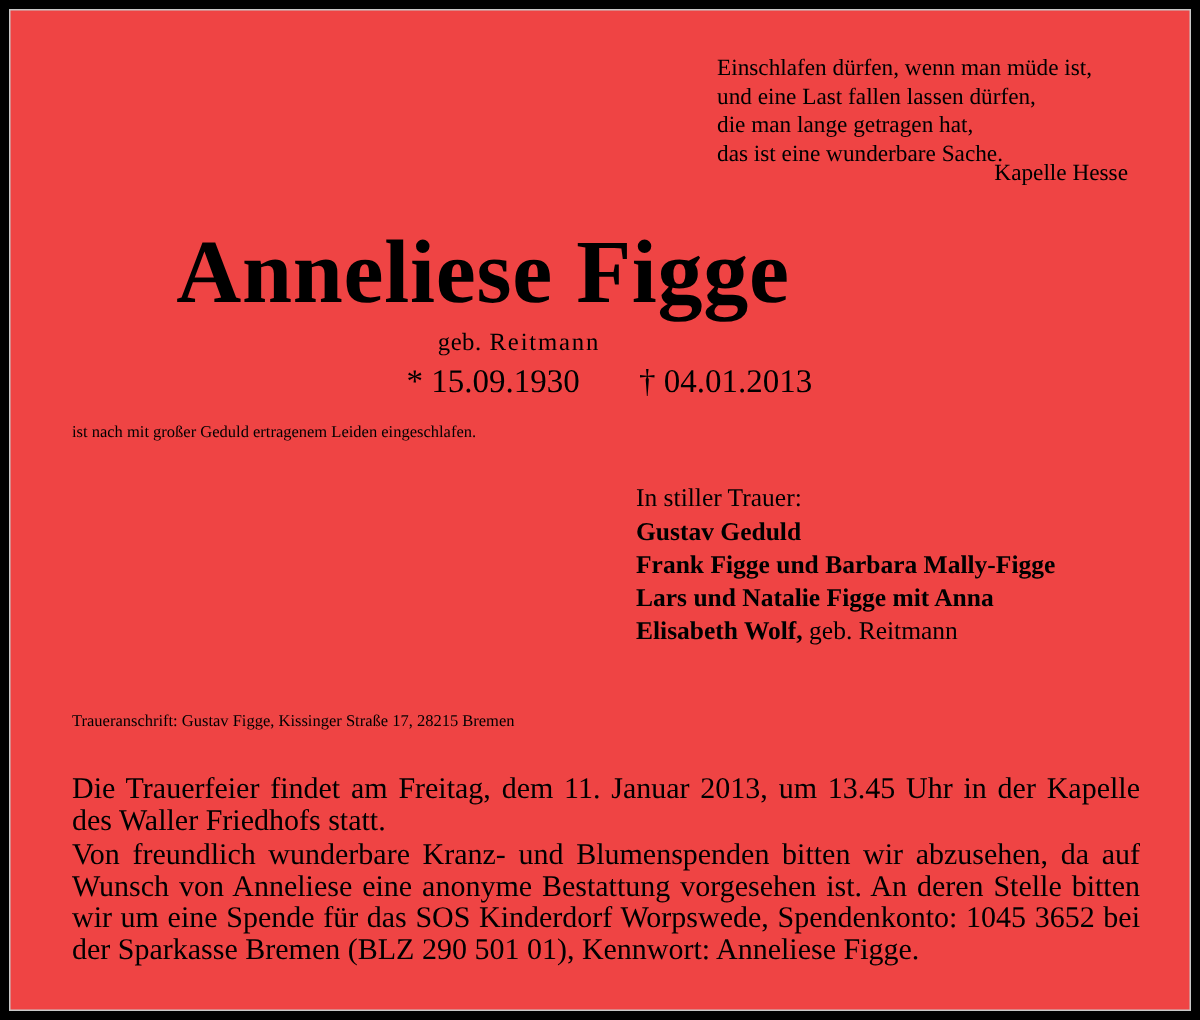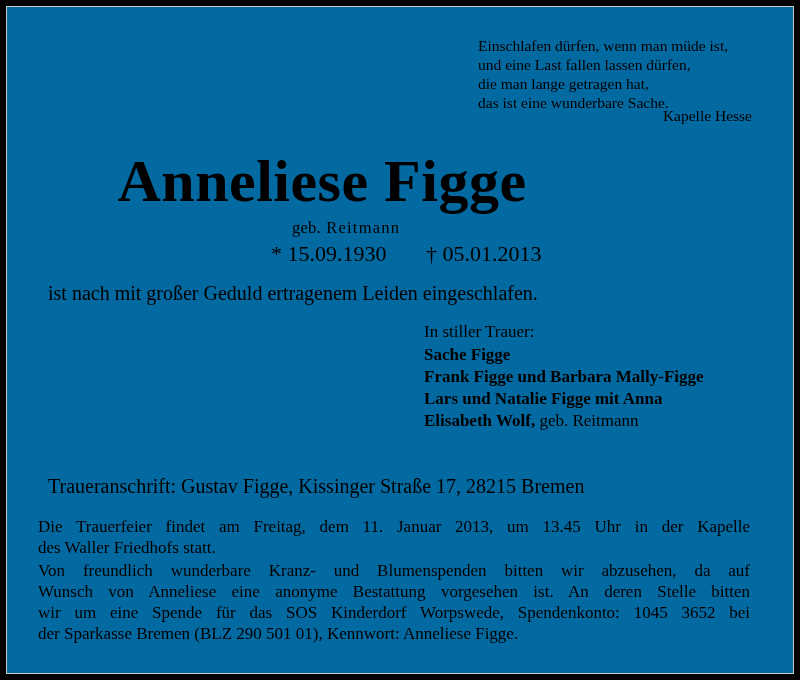--- a/index.html
+++ b/index.html
@@ -2,21 +2,21 @@
 <html><head>
   <meta charset="utf-8">
   <style>
     html, body { margin: 0; padding: 0; }
     body {
       width: 800px; height: 680px; overflow: hidden; background: #000;
       font-family: "Liberation Serif", "DejaVu Serif", serif; color: #000;
     }
     .frame {
       position: absolute; left: 6px; top: 6px; width: 788px; height: 668px;
-      background: #0369a1; box-shadow: inset 0 0 0 1px #c8c8c8;
+      background: #ef4444; box-shadow: inset 0 0 0 1px #c8c8c8;
     }
     .abs { position: absolute; white-space: nowrap; }
     .quote {
       position: absolute; left: 472px; top: 30px; font-size: 15.5px; line-height: 19px;
     }
     .quote-line { display: block; }
     .quote-author {
       position: absolute; right: 42px; top: 101px; font-size: 15.5px;
     }
     .name {
@@ -24,31 +24,31 @@
       font-weight: bold; font-size: 60px; line-height: 70px; letter-spacing: 0.5px;
     }
     .born-name {
       position: absolute; left: 270px; width: 140px; top: 212px; text-align: center;
       font-size: 16.5px; letter-spacing: 1.2px;
     }
     .born-name .lbl { letter-spacing: 0.3px; }
     .date { font-size: 22px; top: 235px; }
     .date-birth { left: 265px; }
     .date-death { left: 420px; }
-    .text { font-size: 20px; }
+    .text { font-size: 11px; }
     .line1 { left: 42px; top: 276px; }
     .mourners {
       position: absolute; left: 418px; top: 315px; font-size: 17px;
     }
     .mourners .head { display: block; line-height: 22px; margin-bottom: 1px; }
     .mourners .m { display: block; font-weight: bold; line-height: 22px; }
     .mourners .m .suffix { font-weight: normal; }
     .addr { left: 42px; top: 469px; }
     .para {
-      position: absolute; left: 32px; width: 712px; font-size: 17px;
+      position: absolute; left: 42px; width: 712px; font-size: 20px;
       line-height: 21px; text-align: justify;
     }
     .para .l { display: block; text-align: justify; text-align-last: justify; white-space: nowrap; }
     .para .l.last { text-align-last: left; }
     .ceremony { top: 510px; }
     .donation { top: 554px; }
   </style>
 </head>
 <body>
 
@@ -63,27 +63,27 @@
   <div class="quote-author">Kapelle Hesse</div>
 
   <div class="name">Anneliese Figge</div>
 
   <div class="born-name">
     <span class="lbl">geb.</span>
     <span>Reitmann</span>
   </div>
 
   <div class="abs date date-birth">* 15.09.1930</div>
-  <div class="abs date date-death">† 05.01.2013</div>
+  <div class="abs date date-death">† 04.01.2013</div>
 
   <div class="abs text line1">ist nach mit großer Geduld ertragenem Leiden eingeschlafen.</div>
 
   <div class="mourners">
     <span class="head">In stiller Trauer:</span>
-    <span class="m"><span>Sache Figge</span></span>
+    <span class="m"><span>Gustav Geduld</span></span>
     <span class="m"><span>Frank Figge und Barbara Mally-Figge</span></span>
     <span class="m"><span>Lars und Natalie Figge mit Anna</span></span>
     <span class="m"><span>Elisabeth Wolf,</span><span class="suffix"> geb. Reitmann</span></span>
   </div>
 
   <div class="abs text addr">Traueranschrift: Gustav Figge, Kissinger Straße 17, 28215 Bremen</div>
 
   <div class="para ceremony">
     <span class="l">Die Trauerfeier findet am Freitag, dem 11. Januar 2013, um 13.45 Uhr in der Kapelle</span>
     <span class="l last">des Waller Friedhofs statt.</span>

